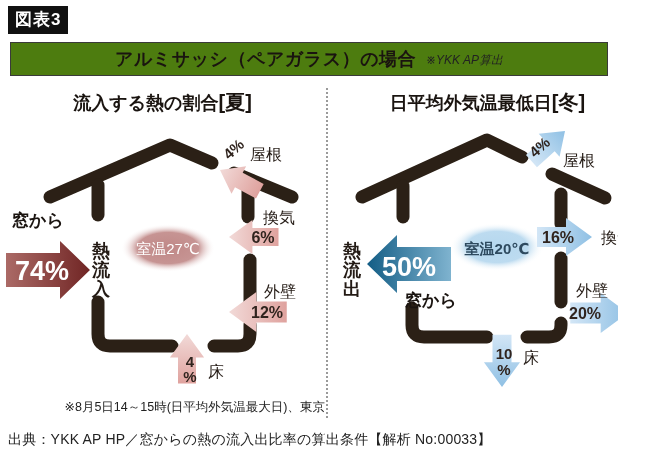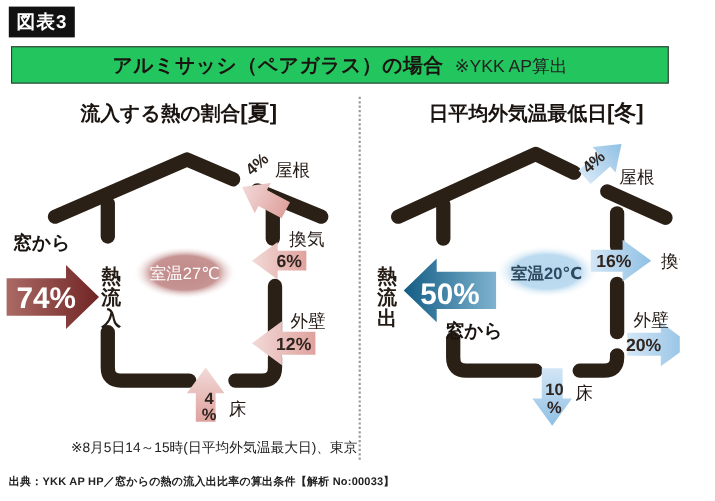--- a/index.html
+++ b/index.html
@@ -7,33 +7,33 @@
     position:relative;width:618px;height:455px;background:#fff;overflow:hidden;
     font-family:"Liberation Sans","DejaVu Sans",sans-serif;color:#1a1410;
   }
   
   .header{position:absolute;top:6px;left:8px;display:flex;align-items:center;gap:8px;}
   .badge{background:#111;color:#fff;font-weight:700;font-size:17px;line-height:1;
          padding:5px 7px 6px;letter-spacing:1px;}
   .fig-title{font-weight:700;font-size:20px;letter-spacing:0.5px;}
   
   .case-box{position:absolute;top:42px;left:10px;right:10px;height:32px;border:1.5px solid #3a3a3a;
-            display:flex;align-items:center;justify-content:center;gap:10px;background:#22c55e;}
+            display:flex;align-items:center;justify-content:center;gap:10px;background:#4d7c0f;}
   .case-main{font-weight:700;font-size:18px;letter-spacing:0.5px;}
-  .case-note{font-size:16px;color:#222;padding-top:3px;}
+  .case-note{font-size:12px;color:#222;padding-top:3px;font-style:italic;}
   
   .panel-title{position:absolute;top:89px;width:325px;text-align:center;font-weight:700;font-size:18px;}
   .panel-title .season{font-size:20px;}
   #title-summer{left:0;text-align:center;} #title-winter{left:325px;}
   .house-svg{position:absolute;top:104px;} 
   #svg-summer{left:0;} #svg-winter{left:325px;}
   .divider{position:absolute;left:326px;top:88px;height:330px;width:0;border-left:2px dotted #9a9a9a;}
   .panel-note{position:absolute;top:399px;width:325px;text-align:right;font-size:12.5px;color:#222;}
   #note-summer{left:0;} #note-winter{left:325px;}
-  .source{position:absolute;top:431px;left:8px;font-size:10px;color:#222;letter-spacing:0.2px;font-weight:bold;}
+  .source{position:absolute;top:431px;left:8px;font-size:14px;color:#222;letter-spacing:0.2px;}
   
   text{font-family:"Liberation Sans","DejaVu Sans",sans-serif;}
   .lbl{font-size:16px;font-weight:500;fill:#241b15;}
   .pct{font-size:16px;font-weight:700;fill:#30241e;}
   .pct-rot{font-size:15px;font-weight:700;fill:#30241e;}
   .big-pct{font-size:27px;font-weight:700;fill:#ffffff;}
   .win-lbl{font-size:17px;font-weight:700;fill:#1a1410;}
   .flow{font-size:18px;font-weight:700;fill:#241b15;}
   .room-s{font-size:15px;font-weight:500;fill:#ffffff;}
   .room-w{font-size:15px;font-weight:600;fill:#2e4a5f;}

